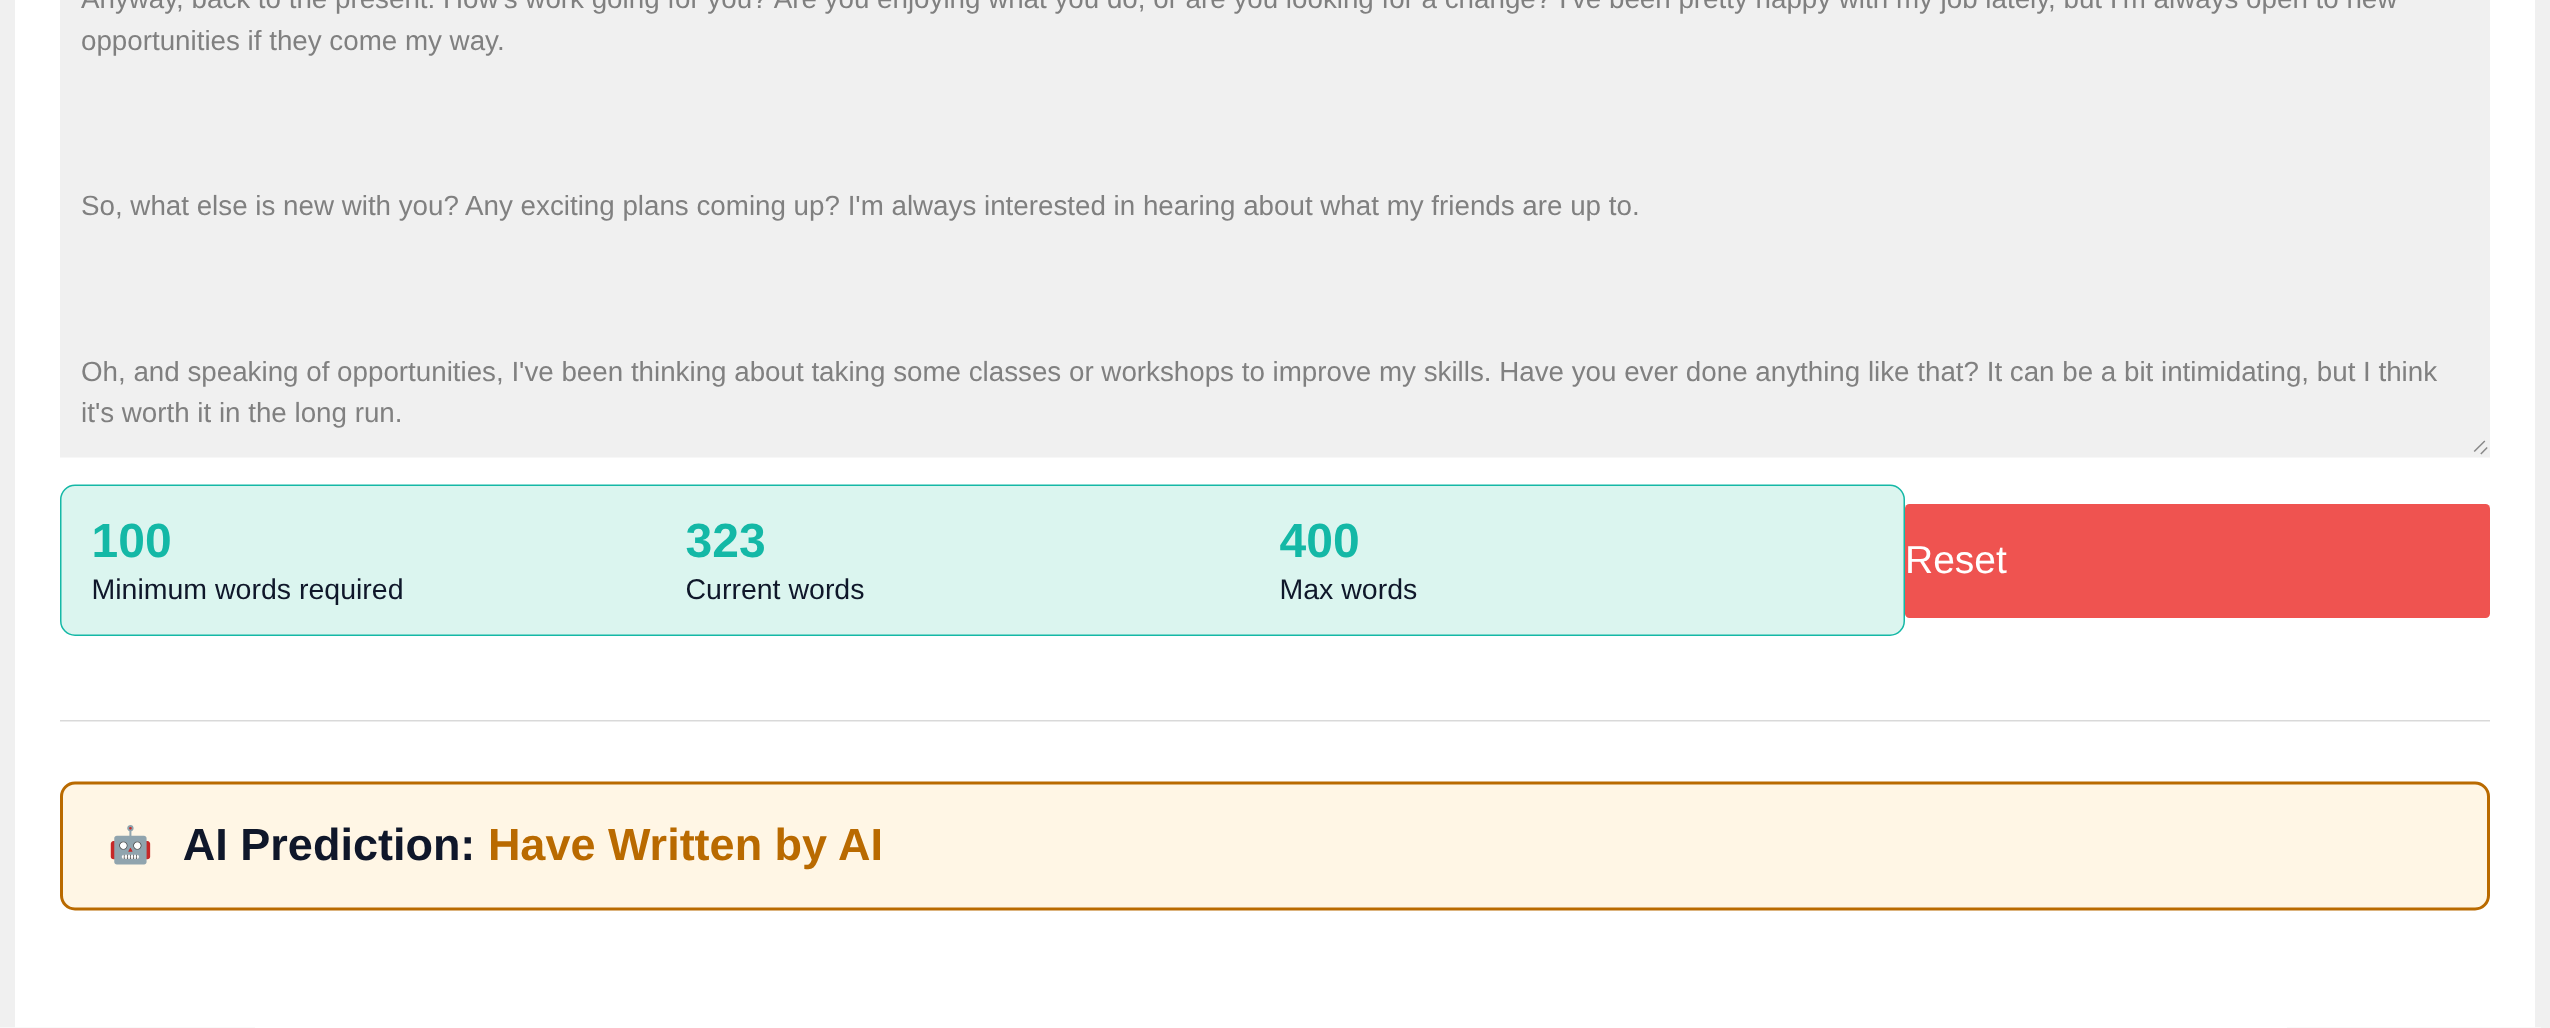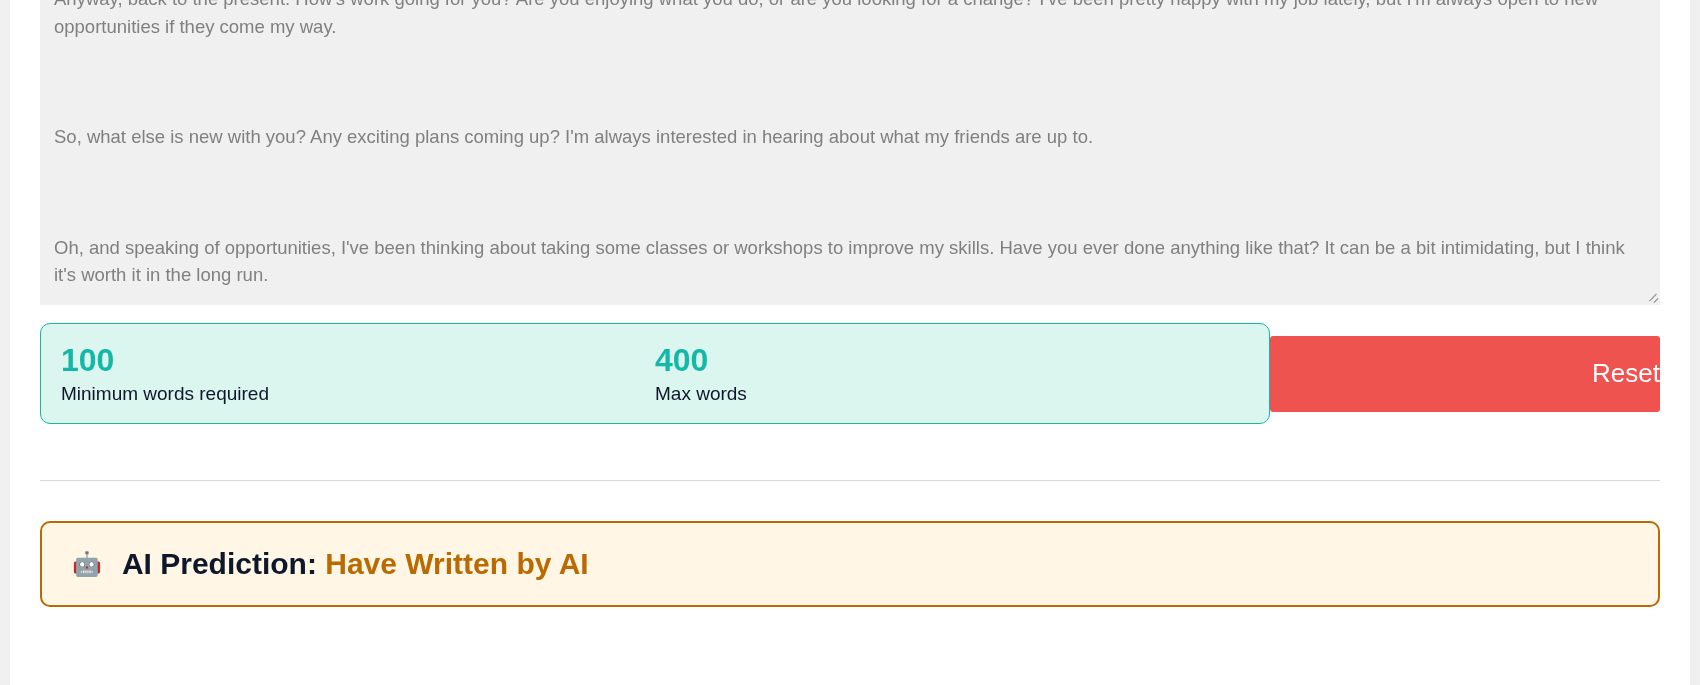--- a/index.html
+++ b/index.html
@@ -87,21 +87,21 @@
   .reset-btn {
     width: 390px;
     background: #ef5350;
     color: #ffffff;
     font-size: 26px;
     border: none;
     border-radius: 3px;
     cursor: pointer;
     display: flex;
     align-items: center;
-    justify-content: flex-end;
+    justify-content: flex-start;
     height: 76px;
     align-self: center;
   }
   .divider {
     border: none;
     border-top: 1px solid #d9d9d9;
     margin-top: 56px;
   }
   .prediction {
     margin-top: 40px;
@@ -144,20 +144,24 @@
     <div class="resize-handle"></div>
   </div>
 
   <div class="row">
     <div class="stats">
       <div class="stat">
         <div class="stat-value">100</div>
         <div class="stat-label">Minimum words required</div>
       </div>
       <div class="stat">
+        <div class="stat-value">323</div>
+        <div class="stat-label">Current words</div>
+      </div>
+      <div class="stat">
         <div class="stat-value">400</div>
         <div class="stat-label">Max words</div>
       </div>
     </div>
     <button class="reset-btn">
       <span>Reset</span>
     </button>
   </div>
 
   <hr class="divider">

